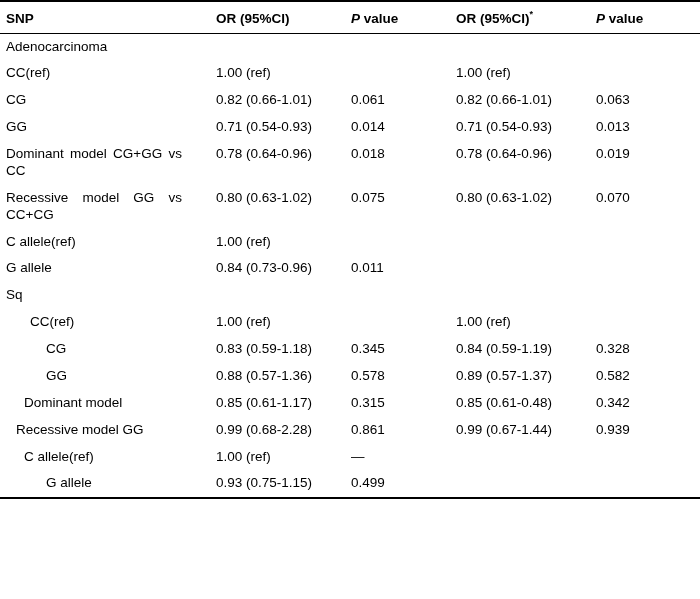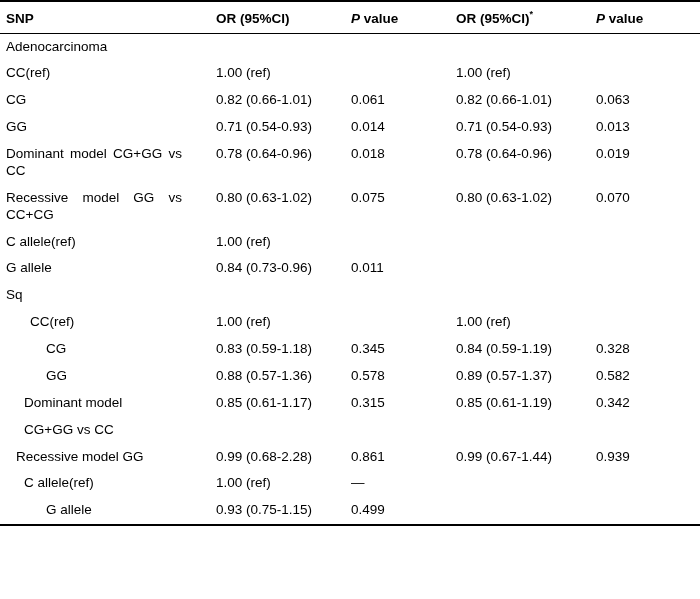--- a/index.html
+++ b/index.html
@@ -182,31 +182,24 @@
         <td>0.88 (0.57-1.36)</td>
         <td>0.578</td>
         <td>0.89 (0.57-1.37)</td>
         <td>0.582</td>
       </tr>
 
       <tr>
         <td class="indent3">Dominant model</td>
         <td>0.85 (0.61-1.17)</td>
         <td>0.315</td>
-        <td>0.85 (0.61-1.19)</td>
+        <td>0.85 (0.61-0.48)</td>
         <td>0.342</td>
       </tr>
 
-      <tr>
-        <td class="indent3">CG+GG vs CC</td>
-        <td></td>
-        <td></td>
-        <td></td>
-        <td></td>
-      </tr>
 
       <tr>
         <td class="indent4">Recessive model GG</td>
         <td>0.99 (0.68-2.28)</td>
         <td>0.861</td>
         <td>0.99 (0.67-1.44)</td>
         <td>0.939</td>
       </tr>
 
 

